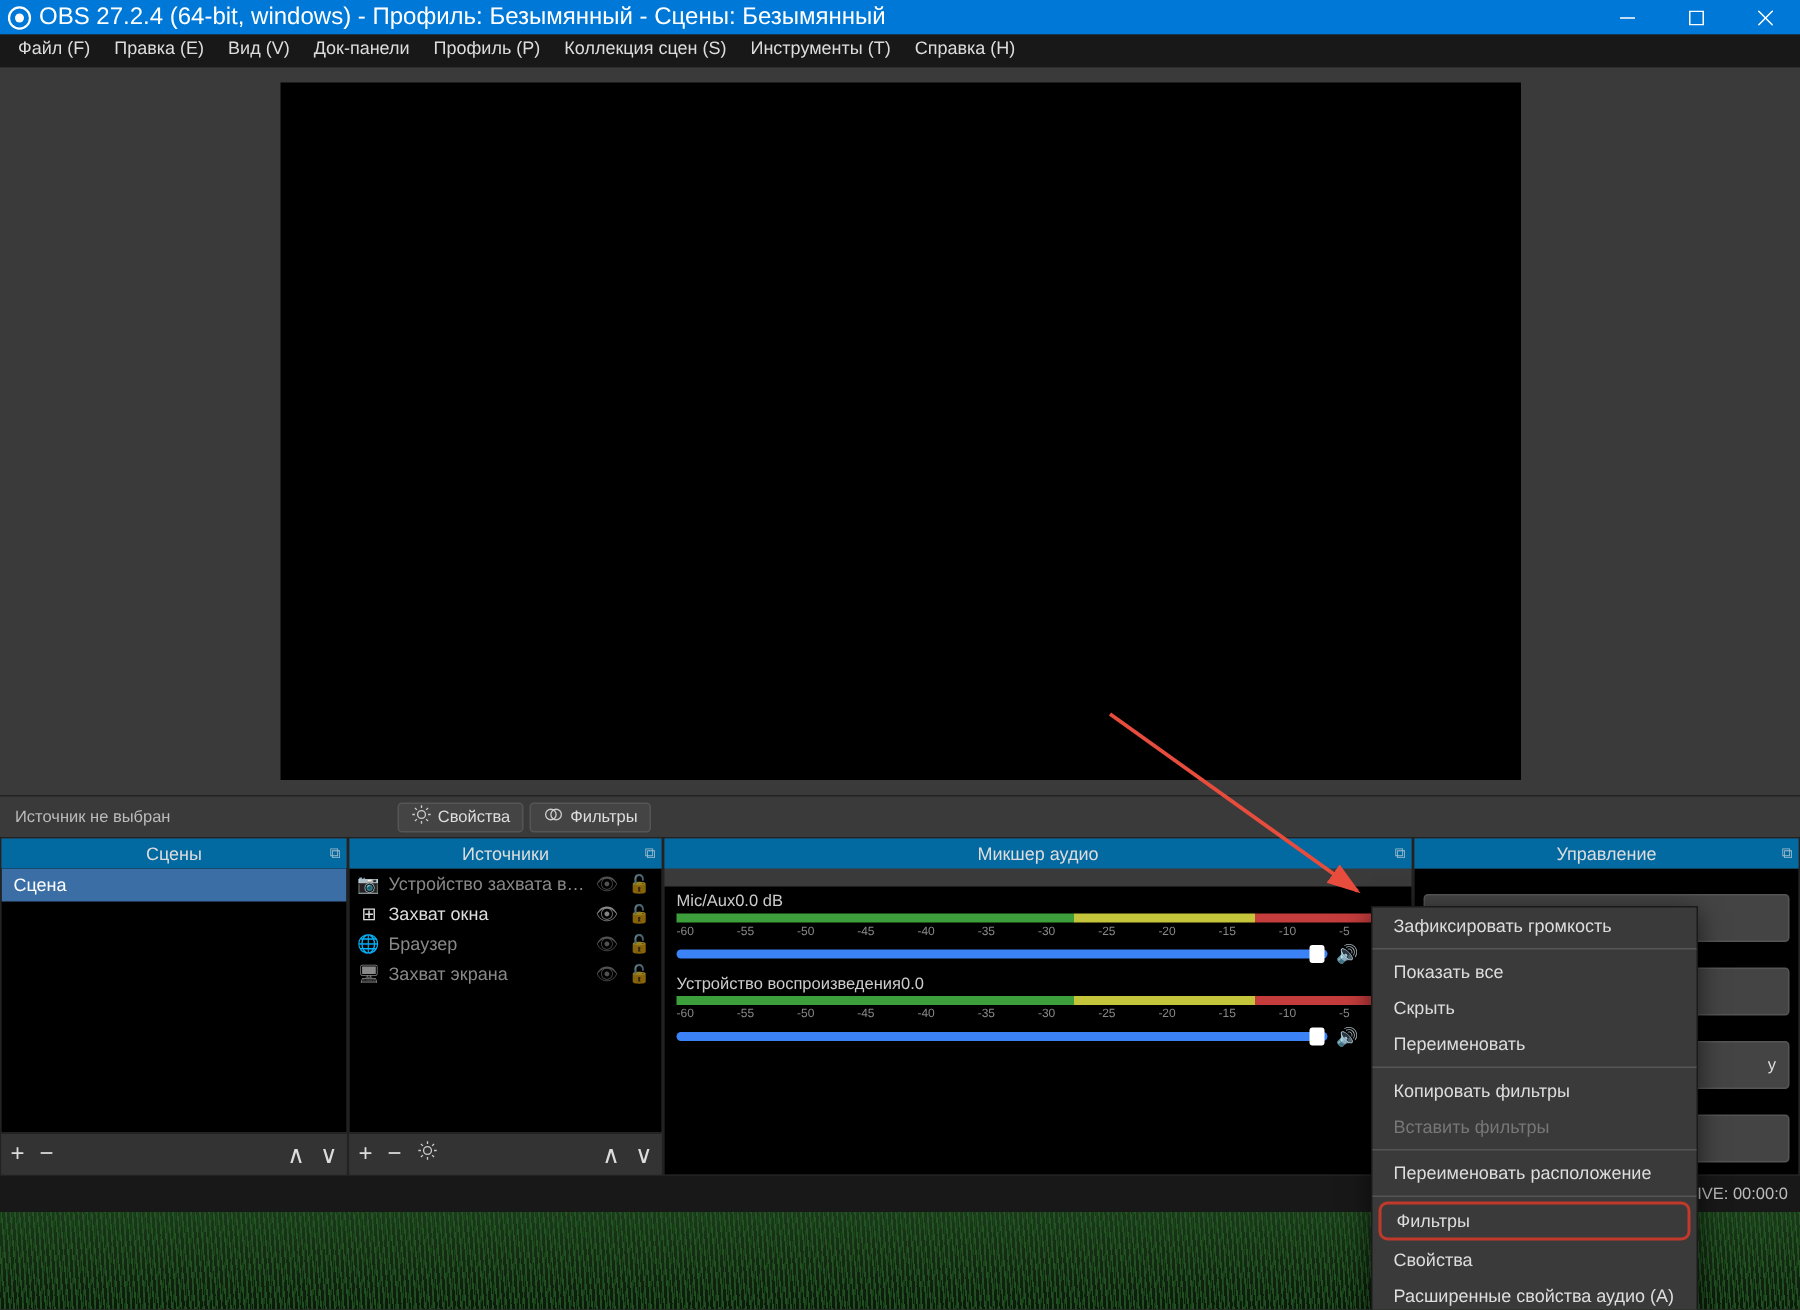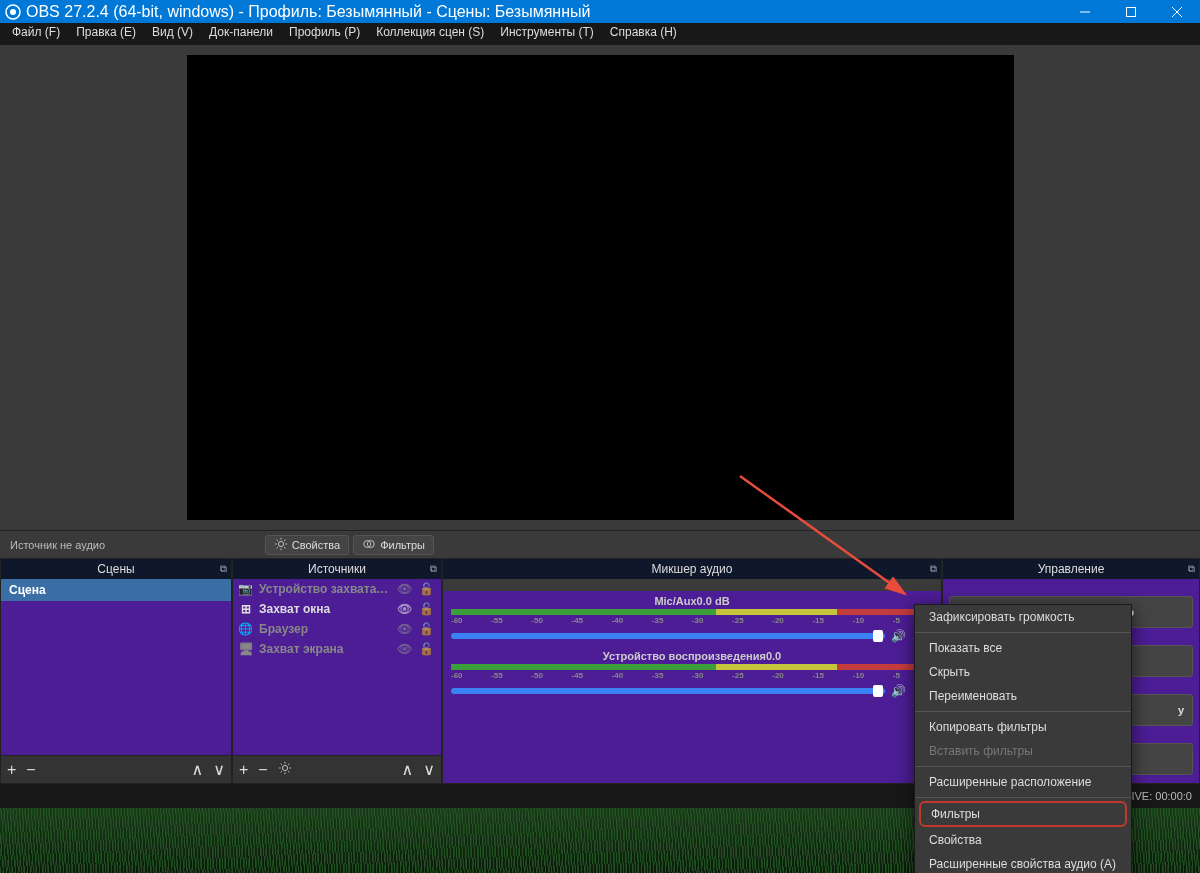--- a/index.html
+++ b/index.html
@@ -16,33 +16,33 @@
 .toolbar-row { height:28px; display:flex; align-items:center; padding:0 6px; gap:6px; background:#3a3a3a; border-top:1px solid #222; }
 .src-label { color:#bbb; font-size:11px; margin-right:auto; padding-left:4px; }
 .tbtn { background:#444; border:1px solid #555; border-radius:3px; padding:2px 8px; display:flex; align-items:center; gap:4px; color:#ddd; font-size:11px; height:20px; }
 .tbtn svg { width:14px; height:14px; }
 .dock-row { display:flex; height:226px; }
 .dock { background:#3a3a3a; border:1px solid #222; display:flex; flex-direction:column; }
 .dock.scenes { width:232px; }
 .dock.sources { width:210px; }
 .dock.mixer { flex:1; position:relative;gap:12px; }
 .dock.controls { width:258px; }
-.dock-header { background:#0f172a; height:20px; display:flex; align-items:center; justify-content:center; position:relative; color:#ddd; font-size:12px; }
+.dock-header { background:#0369a1; height:20px; display:flex; align-items:center; justify-content:center; position:relative; color:#ddd; font-size:12px; }
 .dock-header .pop { position:absolute; right:4px; opacity:.7; font-size:10px; }
-.dock-body { flex:1; overflow:hidden; background:#4c1d95;font-weight:bold; }
+.dock-body { flex:1; overflow:hidden; background:#000000; }
 .dock-footer { height:28px; background:#333; border-top:1px solid #222; display:flex; align-items:center; padding:0 6px; gap:10px; }
 .dock-footer .fb { color:#ddd; font-size:16px; }
 .scene-item { padding:4px 8px; background:#3a6ea5; color:#fff; font-size:12px; }
 .src-item { padding:3px 6px; display:flex; align-items:center; gap:6px; color:#888; font-size:12px; }
 .src-item.active { color:#ddd; }
 .src-item .si-icon { width:14px; display:flex; justify-content:center; }
 .src-item .si-label { flex:1; white-space:nowrap; overflow:hidden; text-overflow:ellipsis; }
 .src-item .si-eye, .src-item .si-lock { width:16px; opacity:.6; }
 .mixer-ch { padding:4px 8px 2px; }
-.mixer-ch .ch-head { display:flex; justify-content:center; font-size:11px; color:#ccc; }
+.mixer-ch .ch-head { display:flex; justify-content:flex-start; font-size:11px; color:#ccc; }
 .mixer-ch .meter { height:6px; background:linear-gradient(to right,#3c9f3c 0%,#3c9f3c 55%,#c5c53c 55%,#c5c53c 80%,#c53c3c 80%,#c53c3c 100%); margin-top:2px; position:relative; }
 .mixer-ch .ticks { display:flex; justify-content:space-between; font-size:8px; color:#888; margin-top:1px; }
 .mixer-ch .slider-row { display:flex; align-items:center; gap:6px; margin-top:2px; }
 .mixer-ch .slider { flex:1; height:6px; background:#3b82f6; border-radius:3px; position:relative; }
 .mixer-ch .slider .knob { position:absolute; right:2px; top:-3px; width:10px; height:12px; background:#fff; border-radius:2px; }
 .mixer-ch .vol-icon, .mixer-ch .gear { width:18px; color:#ddd; }
 .ctrl-btn { margin:17px 6px; background:#444; border:1px solid #555; border-radius:3px; height:32px; display:flex; align-items:center; justify-content:center; font-size:11px; color:#ddd; }
 .transition-box { margin:6px; }
 .tb-row { display:flex; gap:4px; margin-bottom:4px; align-items:center; }
 .tb-select { flex:1; background:#555; border:1px solid #666; height:18px; border-radius:3px; padding:0 6px; font-size:11px; display:flex; align-items:center; color:#ccc; }
@@ -96,21 +96,21 @@
   <div class="mi">Коллекция сцен (S)</div>
   <div class="mi">Инструменты (T)</div>
   <div class="mi">Справка (H)</div>
 </div>
 
 <div class="preview-area">
   <div class="preview-canvas"></div>
 </div>
 
 <div class="toolbar-row">
-  <span class="src-label">Источник не аудио</span>
+  <span class="src-label">Источник не выбран</span>
   <div style="display:flex;gap:4px;margin-right:760px;">
     <div class="tbtn">
       <span><svg viewBox="0 0 16 16">
             <circle cx="8" cy="8" r="3" fill="none" stroke="#ccc"></circle>
             <path d="M8 1v2M8 13v2M1 8h2M13 8h2M3 3l1.5 1.5M11.5 11.5L13 13M13 3l-1.5 1.5M4.5 11.5L3 13" stroke="#ccc"></path>
           </svg></span>
       <span>Свойства</span>
     </div>
     <div class="tbtn">
       <span><svg viewBox="0 0 16 16">
@@ -308,18 +308,18 @@
 <div class="context-menu">
   <div class="cmi">Зафиксировать громкость</div>
   <div class="sep"></div>
   <div class="cmi">Показать все</div>
   <div class="cmi">Скрыть</div>
   <div class="cmi">Переименовать</div>
   <div class="sep"></div>
   <div class="cmi">Копировать фильтры</div>
   <div class="cmi disabled">Вставить фильтры</div>
   <div class="sep"></div>
-  <div class="cmi">Расширенные расположение</div>
+  <div class="cmi">Переименовать расположение</div>
   <div class="sep"></div>
   <div class="cmi hl">Фильтры</div>
   <div class="cmi">Свойства</div>
   <div class="cmi">Расширенные свойства аудио (A)</div>
 </div>
 
 </body></html>

